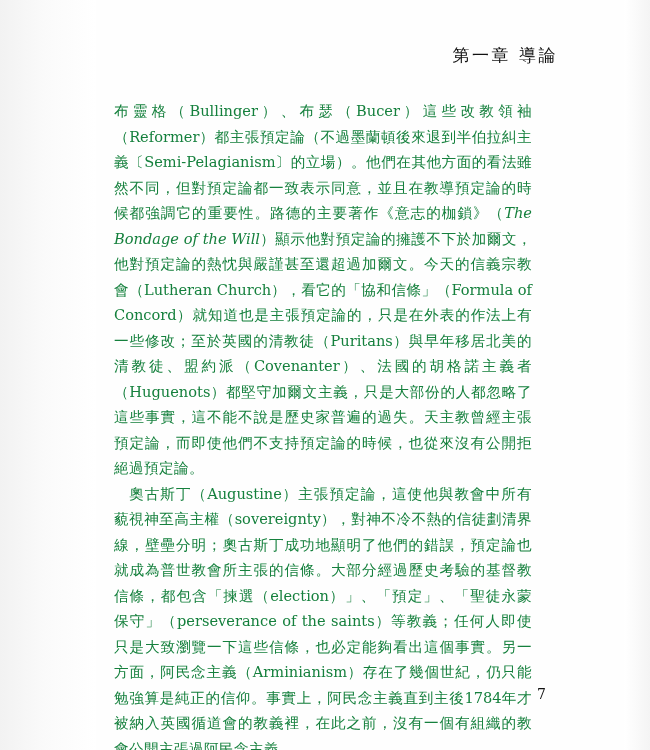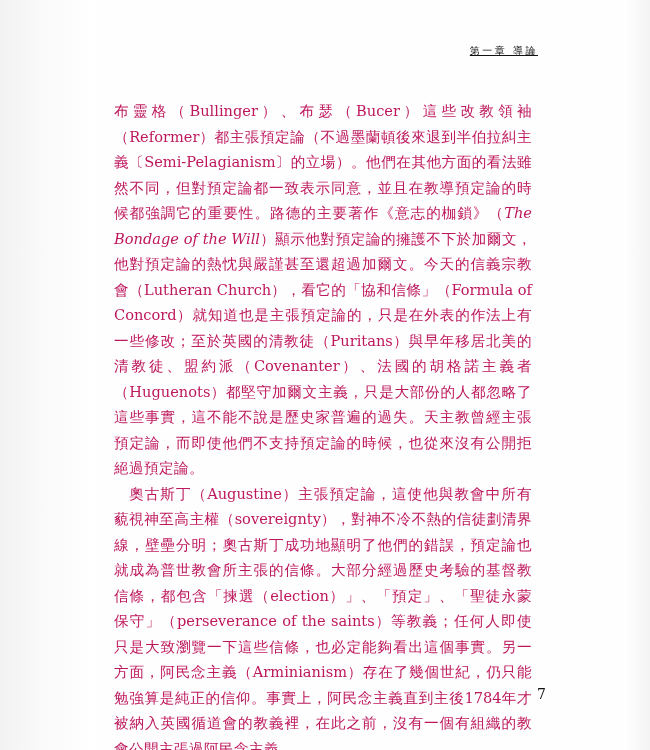--- a/index.html
+++ b/index.html
@@ -29,41 +29,40 @@
   }
   .page-edge-right {
     position: absolute;
     right: 0; top: 0;
     width: 26px; height: 750px;
     background: linear-gradient(to left, #f4f4f4 0%, #ffffff 100%);
   }
   .header {
     position: absolute;
     top: 44px;
-    right: 112px;
-    font-size: 10px;
+    right: 92px;
+    font-size: 17px;
     letter-spacing: 2.5px;
     color: #111;
     white-space: nowrap;
-    text-decoration: underline;
   }
   .body-col {
     position: absolute;
     left: 114px;
     top: 98px;
     width: 418px;
   }
   p.para {
     margin: 0;
     font-size: 14.6px;
     line-height: 25.5px;
     text-align: justify;
     text-justify: inter-ideograph;
     letter-spacing: 0.4px;
-    color: #be185d;
+    color: #15803d;
     text-indent: 0;
   }
   p.para.indent {
     text-indent: 15px;
   }
   p.para + p.para {
     margin-top: 0px;
   }
   .latin {
     font-family: "DejaVu Serif", "Liberation Serif", serif;

